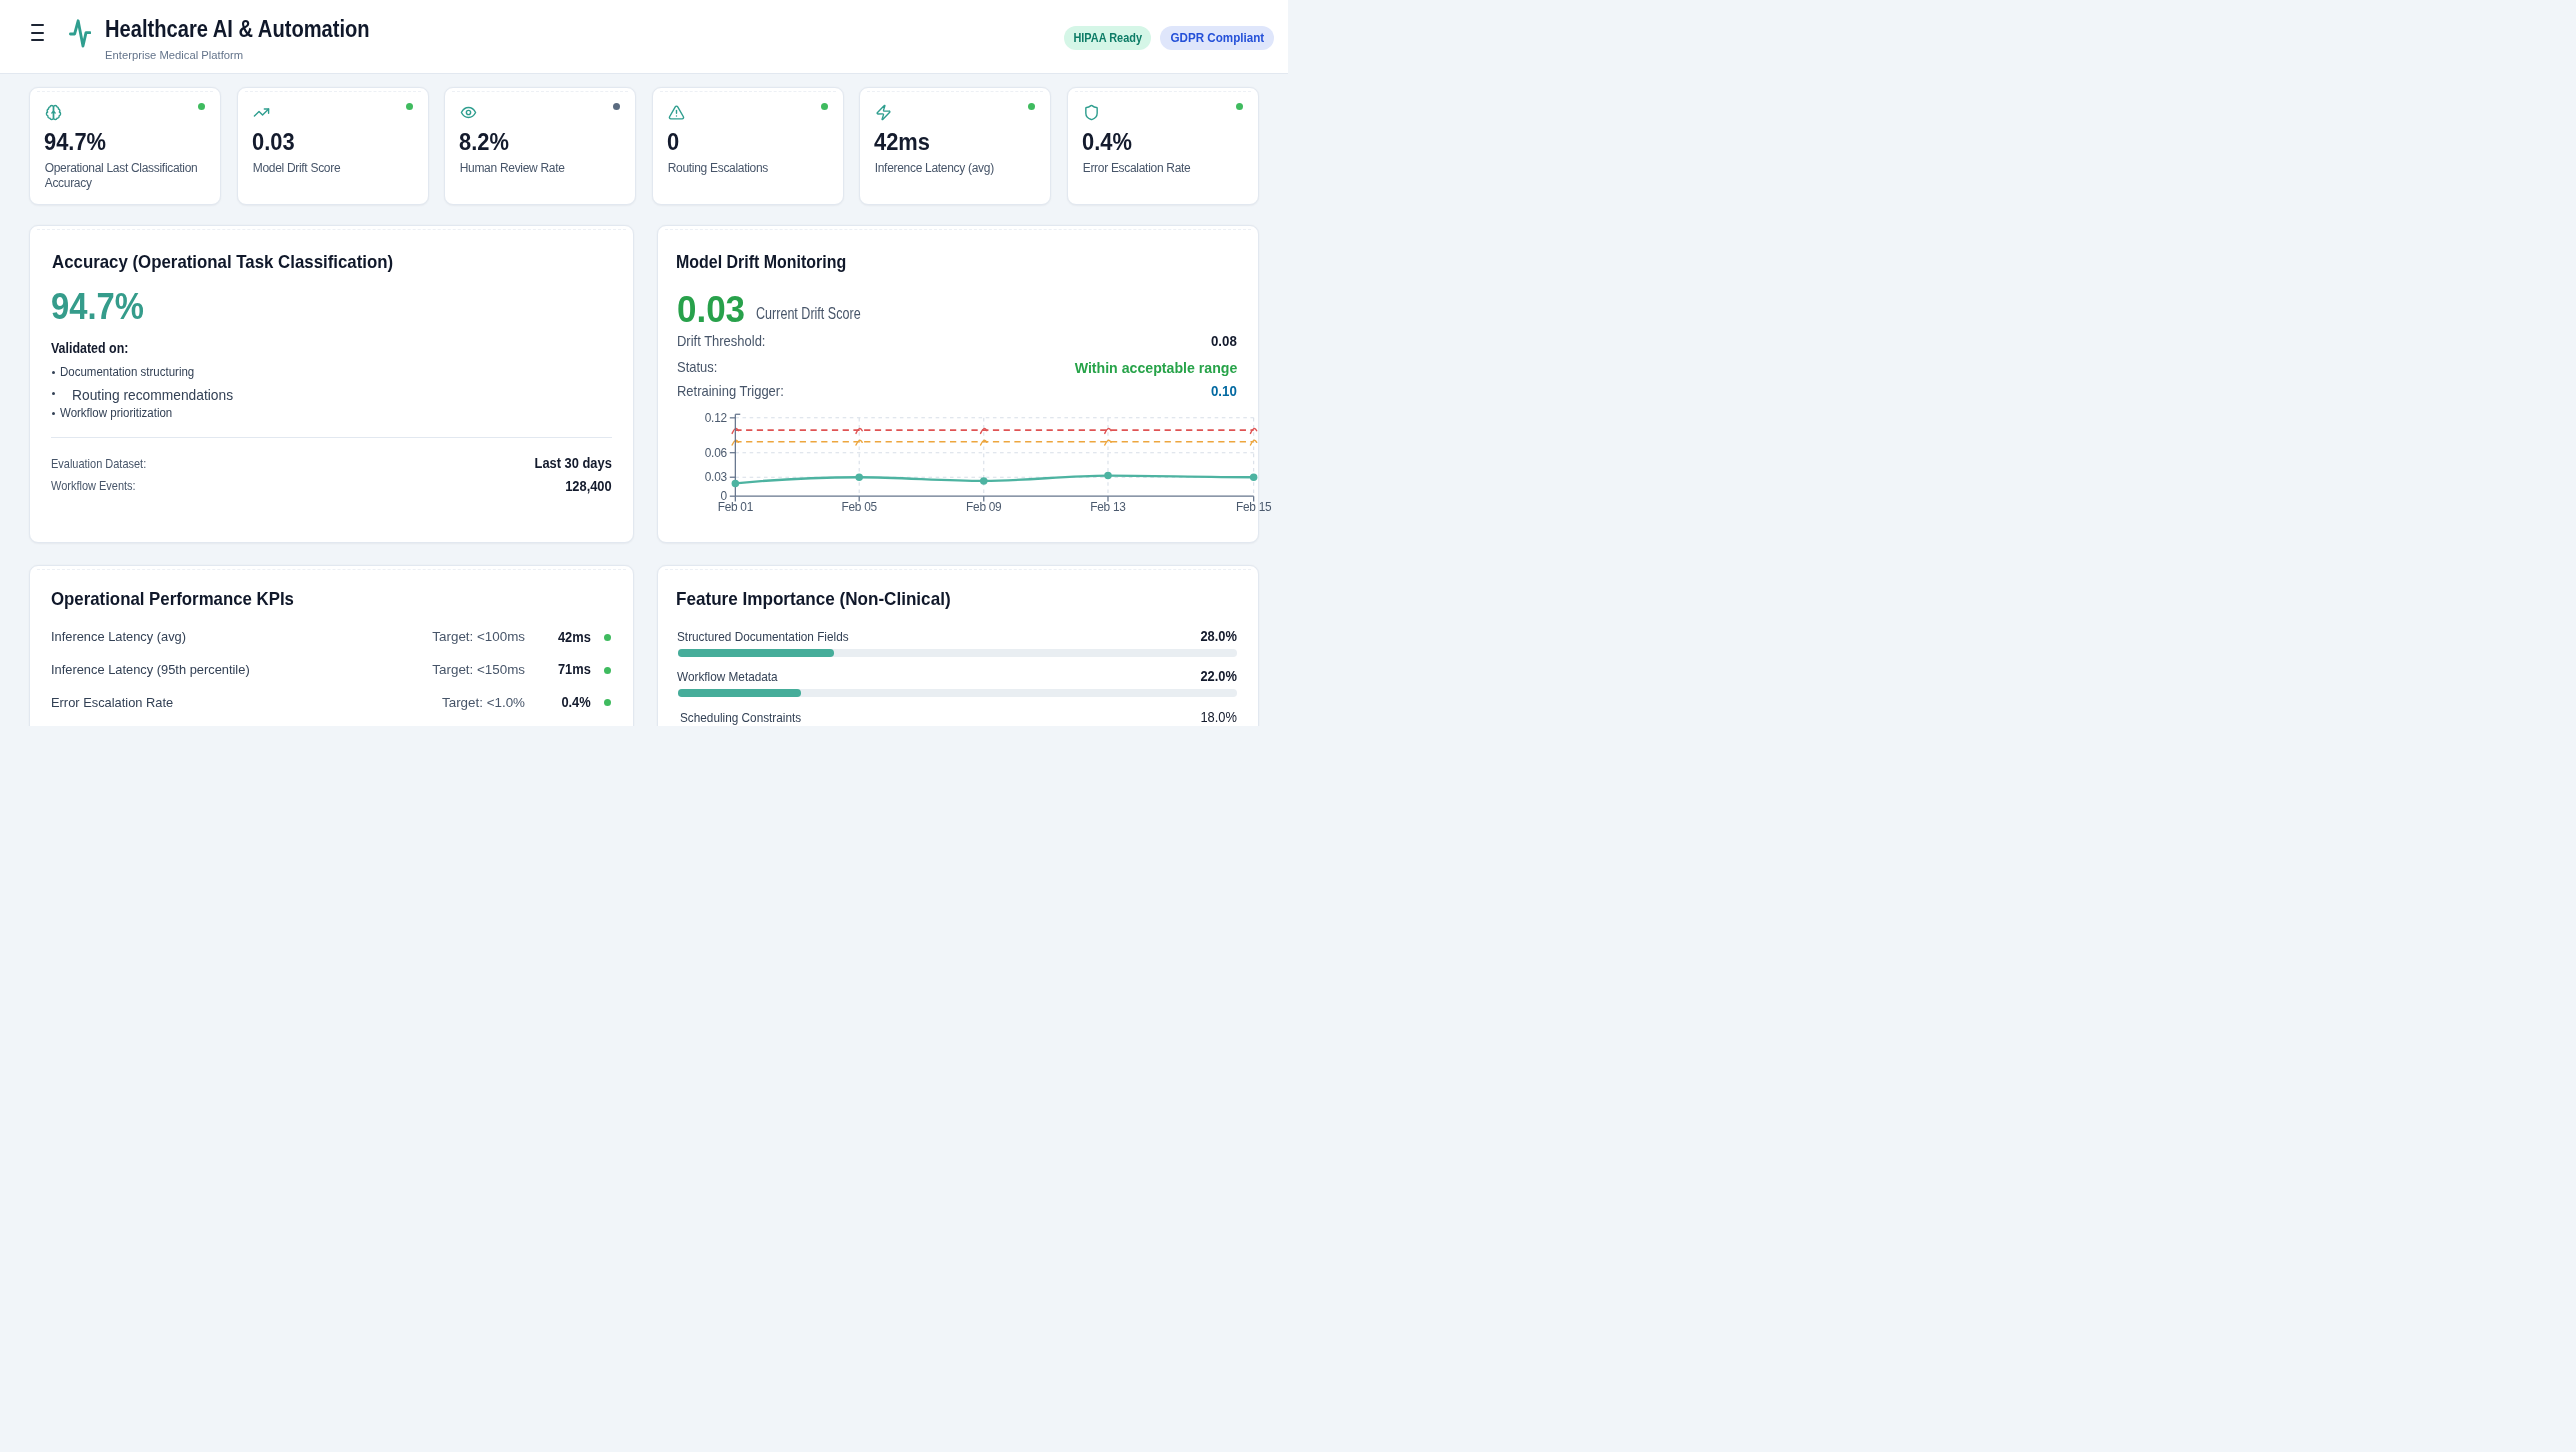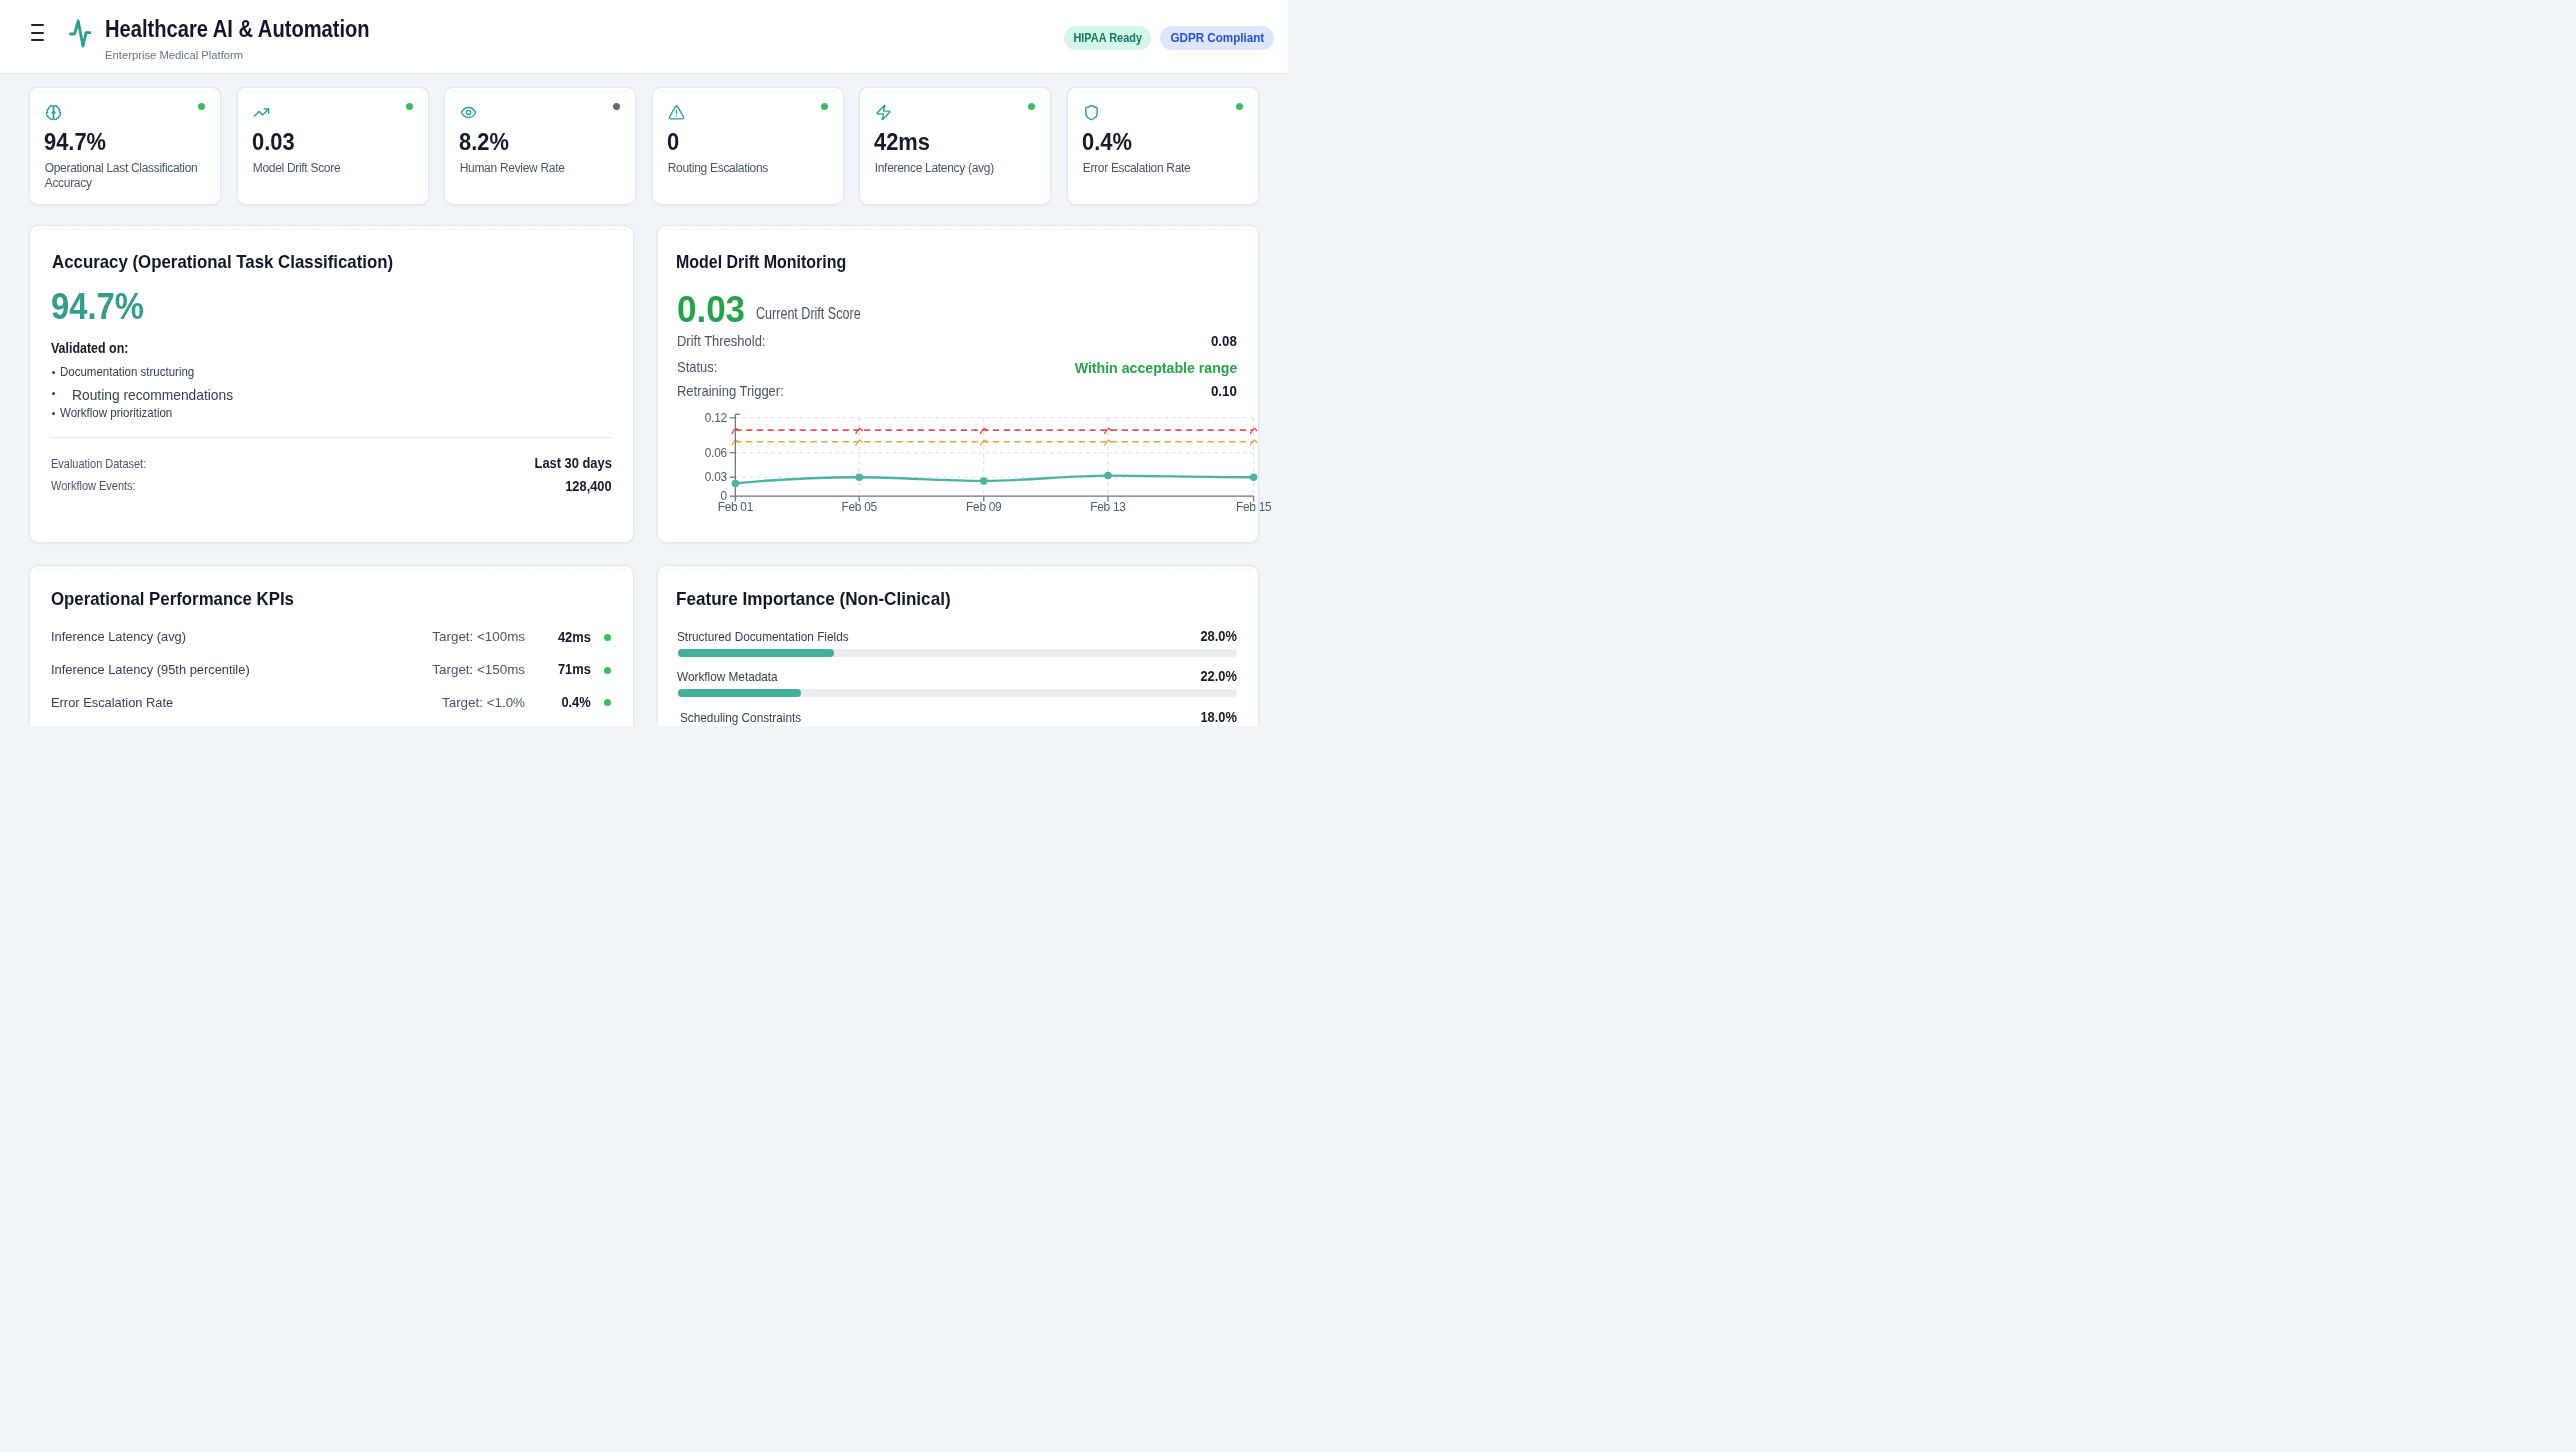--- a/index.html
+++ b/index.html
@@ -113,21 +113,21 @@
 
   <div class="panel" style="left:657px; top:225px; width:602px; height:318px;"></div>
   <div class="t" style="left:676px; top:252px; font-size:19px; font-weight:700; color:#10182a;"><span style="transform:scaleX(0.84)">Model Drift Monitoring</span></div>
   <div class="t" style="left:677px; top:291px; font-size:37px; font-weight:700; color:#28a14b;"><span style="transform:scaleX(0.945)">0.03</span></div>
   <div class="t" style="left:756px; top:306px; font-size:15.7px; color:#475569;"><span style="transform:scaleX(0.8)">Current Drift Score</span></div>
   <div class="t" style="left:677px; top:334px; font-size:14.8px; color:#475569;"><span style="transform:scaleX(0.877)">Drift Threshold:</span></div>
   <div class="t r" style="left:1058px; top:334px; width:179px; font-size:14.3px; font-weight:700; color:#141b2d;"><span style="transform:scaleX(0.93)">0.08</span></div>
   <div class="t" style="left:677px; top:360px; font-size:14.8px; color:#475569;"><span style="transform:scaleX(0.877)">Status:</span></div>
   <div class="t r" style="left:1058px; top:361px; width:179px; font-size:14.3px; font-weight:700; color:#27a349;"><span style="transform:scaleX(0.99)">Within acceptable range</span></div>
   <div class="t" style="left:677px; top:384px; font-size:14.8px; color:#475569;"><span style="transform:scaleX(0.877)">Retraining Trigger:</span></div>
-  <div class="t r" style="left:1058px; top:384px; width:179px; font-size:14.3px; font-weight:700; color:#0f172a;"><span style="transform:scaleX(0.93)">0.10</span></div>
+  <div class="t r" style="left:1058px; top:384px; width:179px; font-size:14.3px; font-weight:700; color:#0369a1;"><span style="transform:scaleX(0.93)">0.10</span></div>
 
   <svg width="626" height="322" viewBox="0 0 700 360" style="position:absolute; left:657px; top:225px; overflow:visible;">
     <g stroke="#d7dee7" stroke-width="1.2" stroke-dasharray="4 4" fill="none">
       <path d="M226.1 215.6V303.2"></path>
         <path d="M365.4 215.6V303.2"></path>
         <path d="M504.3 215.6V303.2"></path>
         <path d="M667.2 215.6V303.2"></path>
       <path d="M87.6 215.6H667.2"></path>
         <path d="M87.6 254.6H667.2"></path>
         <path d="M87.6 282H667.2"></path>
@@ -206,18 +206,18 @@
   <div class="t r" style="left:1058px; top:629px; width:179px; font-size:14.8px; font-weight:700; color:#141b2d;"><span style="transform:scaleX(0.87)">28.0%</span></div>
   <div style="position:absolute; left:678px; top:649px; width:559px; height:7.5px; border-radius:3.8px; background:#e9eef2;">
       <div style="position:absolute;left:0;top:0;bottom:0;width:156px;border-radius:3.8px;background:#46ad9a;"></div>
     </div>
   <div class="t" style="left:677px; top:670px; font-size:13.4px; color:#334155;"><span style="transform:scaleX(0.88)">Workflow Metadata</span></div>
   <div class="t r" style="left:1058px; top:669px; width:179px; font-size:14.8px; font-weight:700; color:#141b2d;"><span style="transform:scaleX(0.87)">22.0%</span></div>
   <div style="position:absolute; left:678px; top:689px; width:559px; height:7.5px; border-radius:3.8px; background:#e9eef2;">
       <div style="position:absolute;left:0;top:0;bottom:0;width:123px;border-radius:3.8px;background:#46ad9a;"></div>
     </div>
   <div class="t" style="left:680px; top:711px; font-size:13.4px; color:#334155;"><span style="transform:scaleX(0.88)">Scheduling Constraints</span></div>
-  <div class="t r" style="left:1058px; top:710px; width:179px; font-size:14.8px; font-weight:700; color:#141b2d;"><span style="transform:scaleX(0.87)">18.0%</span></div>
+  <div class="t r" style="left:1058px; top:710px; width:179px; font-size:14.8px; font-weight:400; color:#141b2d;"><span style="transform:scaleX(0.87)">18.0%</span></div>
   <div style="position:absolute; left:678px; top:730px; width:559px; height:7.5px; border-radius:3.8px; background:#e9eef2;">
       <div style="position:absolute;left:0;top:0;bottom:0;width:101px;border-radius:3.8px;background:#46ad9a;"></div>
     </div>
 </div>
 
 
 </body></html>

